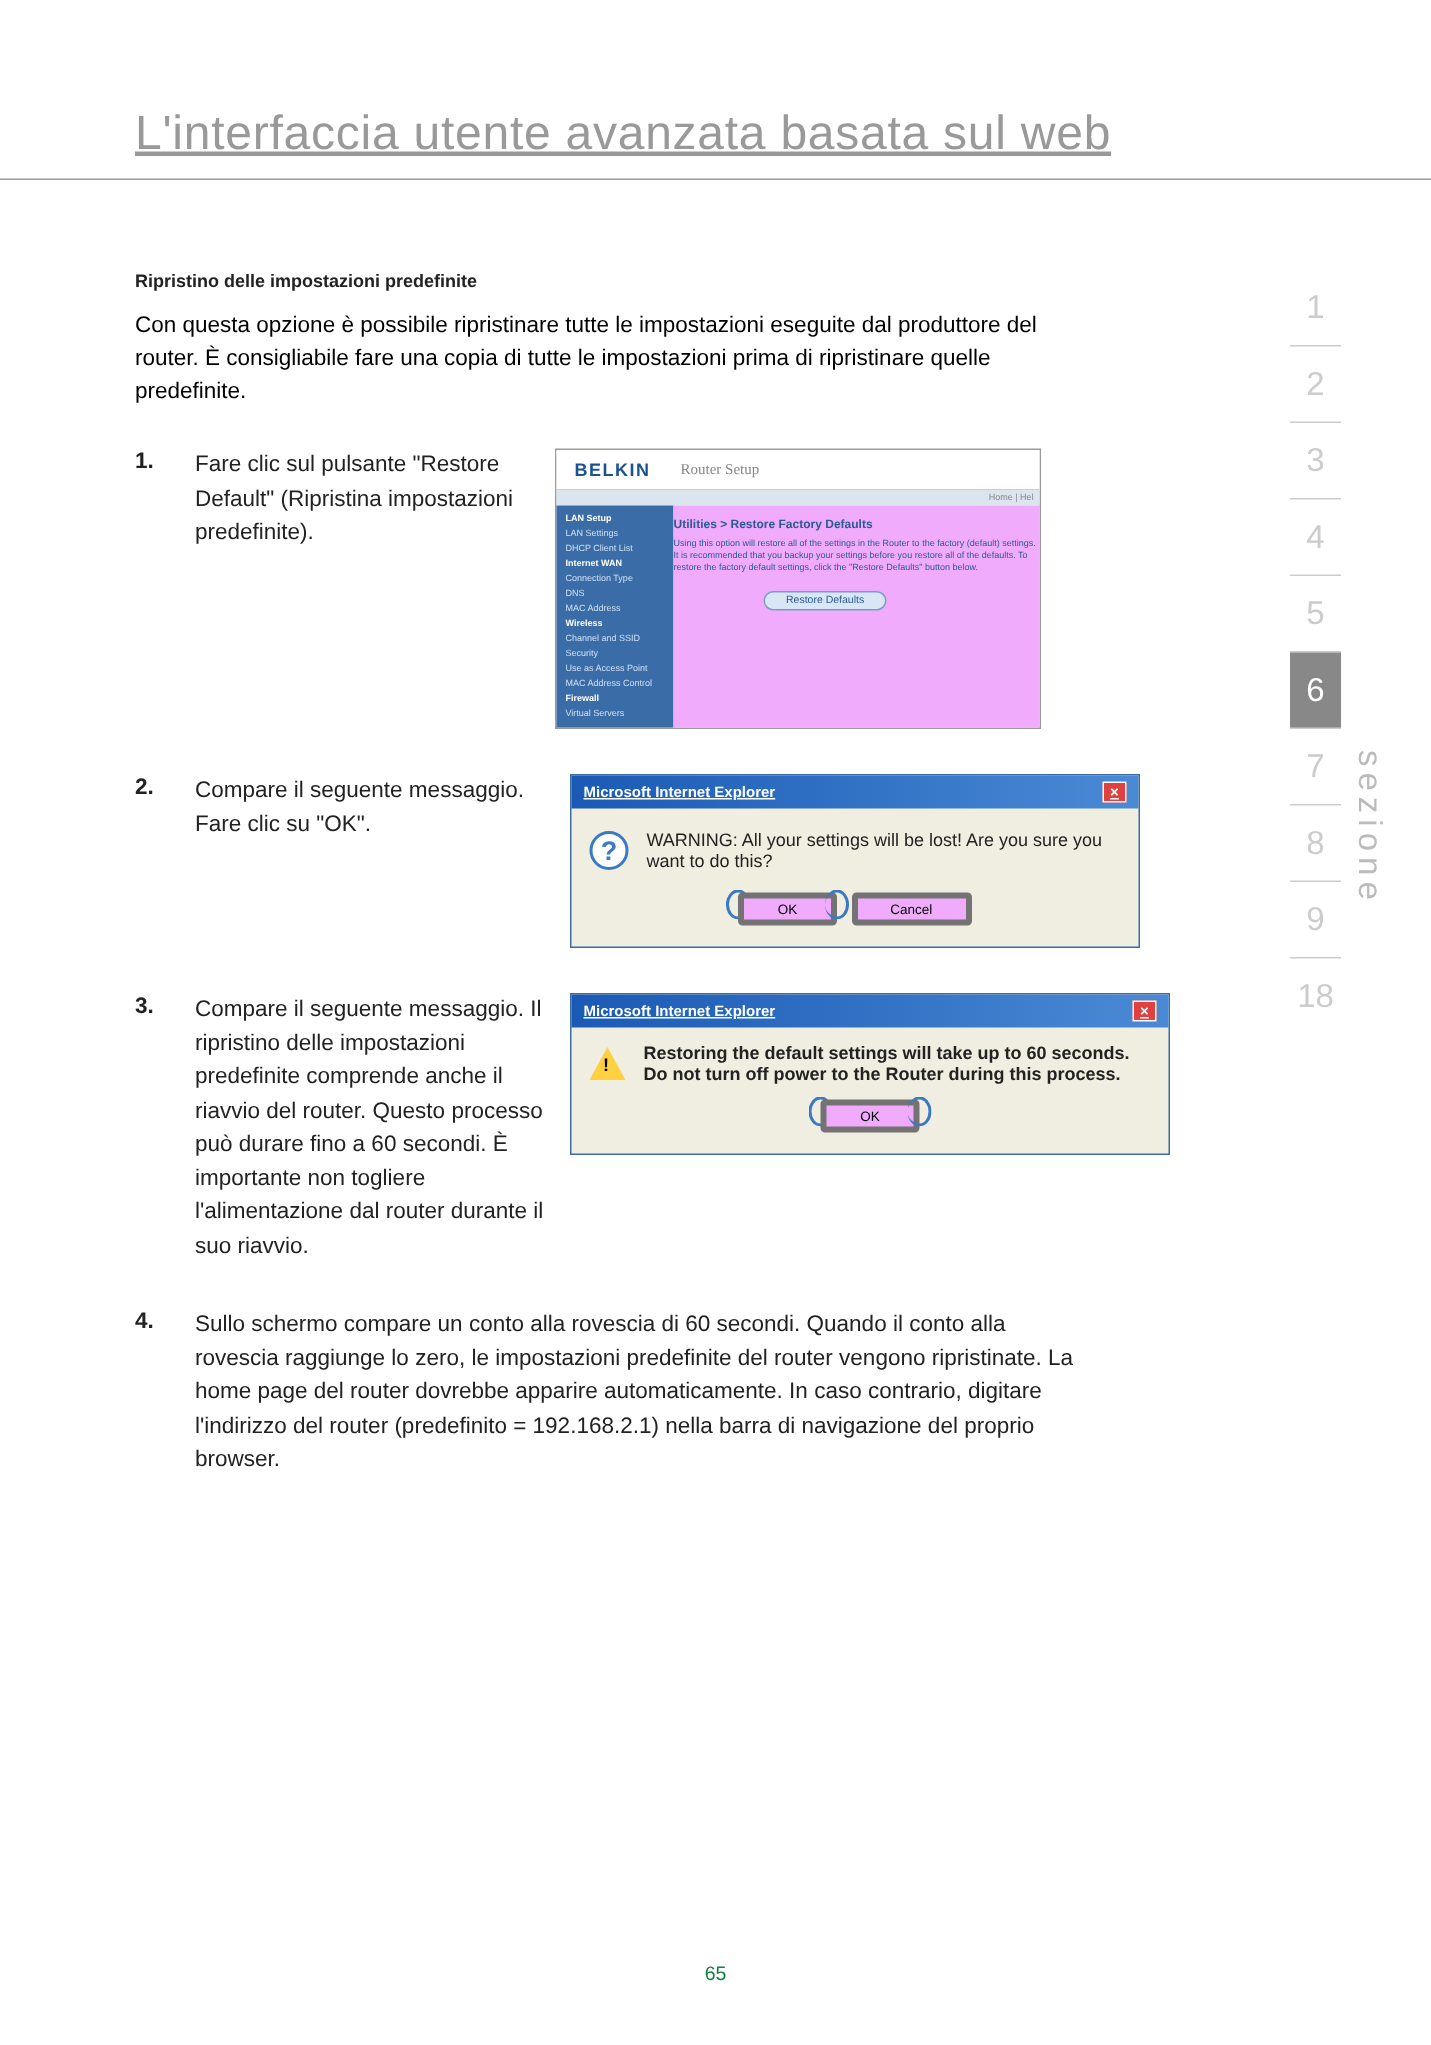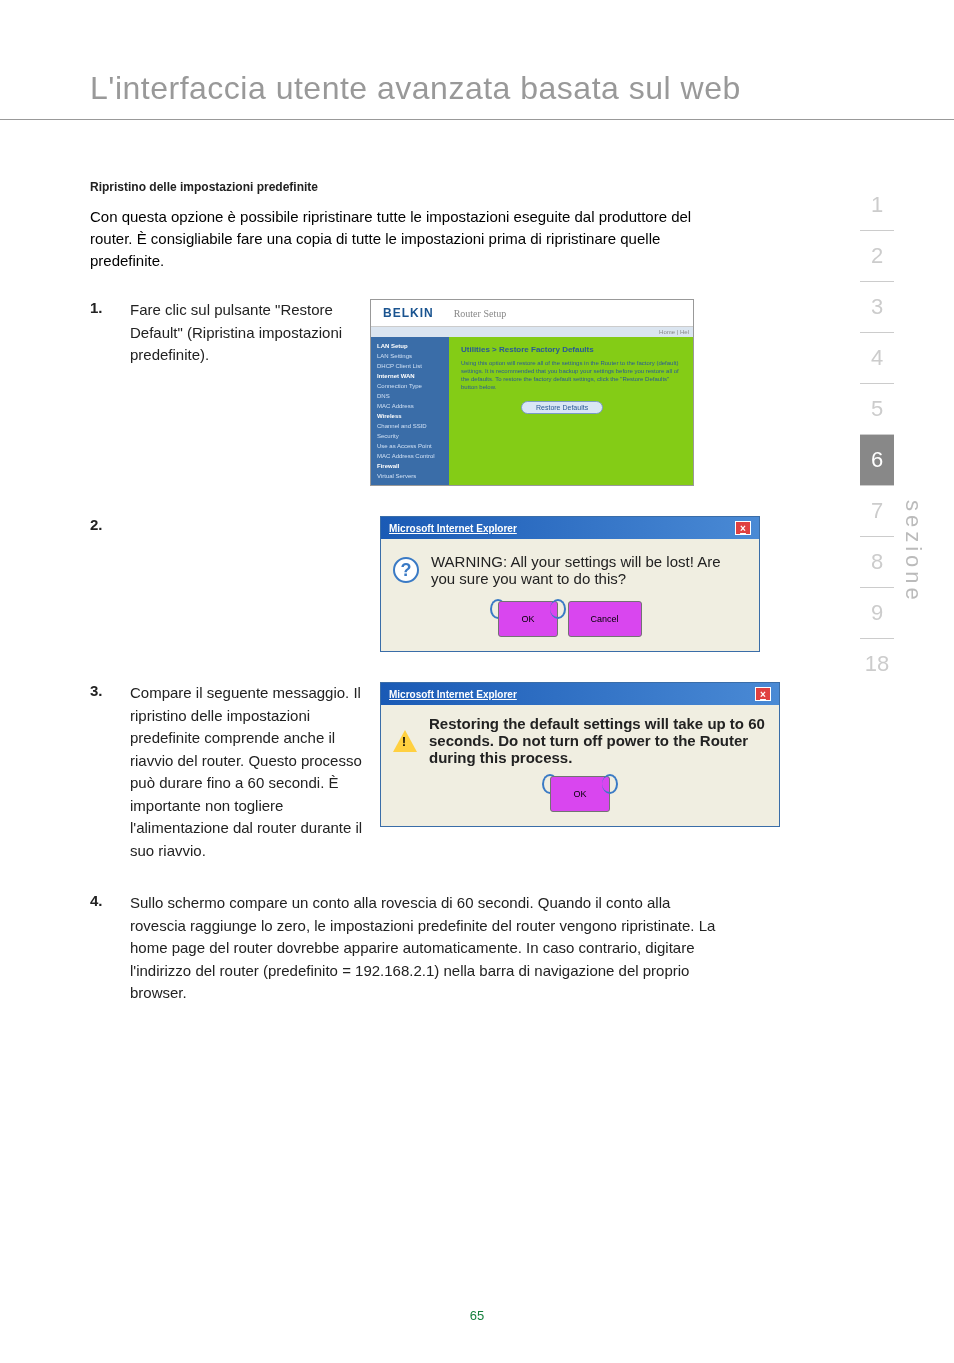--- a/index.html
+++ b/index.html
@@ -12,20 +12,21 @@
       color: #333;
     }
     .page-title {
       font-size: 32px;
       color: #999;
       font-weight: 300;
       padding: 70px 90px 12px 90px;
       border-bottom: 1px solid #999;
       margin-bottom: 60px;
       letter-spacing: 0.5px;
+      text-decoration: underline;
     }
     .content {
       padding: 0 90px;
       width: 820px;
     }
     .section-heading {
       font-size: 12px;
       font-weight: bold;
       color: #222;
       margin-bottom: 12px;
@@ -109,22 +110,22 @@
     }
     .router-sidebar div {
       padding: 2px 6px;
     }
     .router-sidebar .sb-head {
       color: #fff;
       font-weight: bold;
     }
     .router-main {
       flex: 1;
-      padding: 8px 12px;
-      background: #84cc16;
+      padding: 8px 0;
+      background: #f0abfc;
     }
     .router-main-title {
       color: #2a5a96;
       font-weight: bold;
       font-size: 8px;
       margin-bottom: 6px;
     }
     .router-main-text {
       color: #2a5a96;
       font-size: 6px;
@@ -204,34 +205,34 @@
     .ie-icon-warn::after {
       content: "!";
       position: absolute;
       left: -3px;
       top: 5px;
       color: #000;
       font-weight: bold;
       font-size: 12px;
     }
     .ie-msg {
-      font-size: 15px;
+      font-size: 12px;
       color: #222;
     }
     .ie-buttons {
       display: flex;
       justify-content: center;
       gap: 10px;
       padding: 0 0 14px 0;
     }
     .ie-btn {
-      background: #d946ef;
-      border: 1px solid #737373;
+      background: #f0abfc;
+      border: 4px solid #737373;
       border-radius: 3px;
-      padding: 12px 22px;
+      padding: 2px 22px;
       font-size: 9px;
       position: relative;
     }
     .oval-left {
       position: absolute;
       left: -8px;
       top: -2px;
       width: 16px;
       height: 20px;
       border: 2px solid #3a7ac5;
@@ -348,20 +349,21 @@
             </div>
           </div>
         </div>
       </div>
     </div>
   </div>
 
   <div class="step-row">
     <div class="step-left-wide">
       <div class="step-num">2.</div>
+      <div class="step-text">Compare il seguente messaggio. Fare clic su "OK".</div>
     </div>
     <div class="step-img">
       <div class="ie-dialog">
         <div class="ie-titlebar">
           <span>Microsoft Internet Explorer</span>
           <span class="ie-close">×</span>
         </div>
         <div class="ie-body">
           <div class="ie-icon-q">?</div>
           <div class="ie-msg">WARNING: All your settings will be lost! Are you sure you want to do this?</div>

